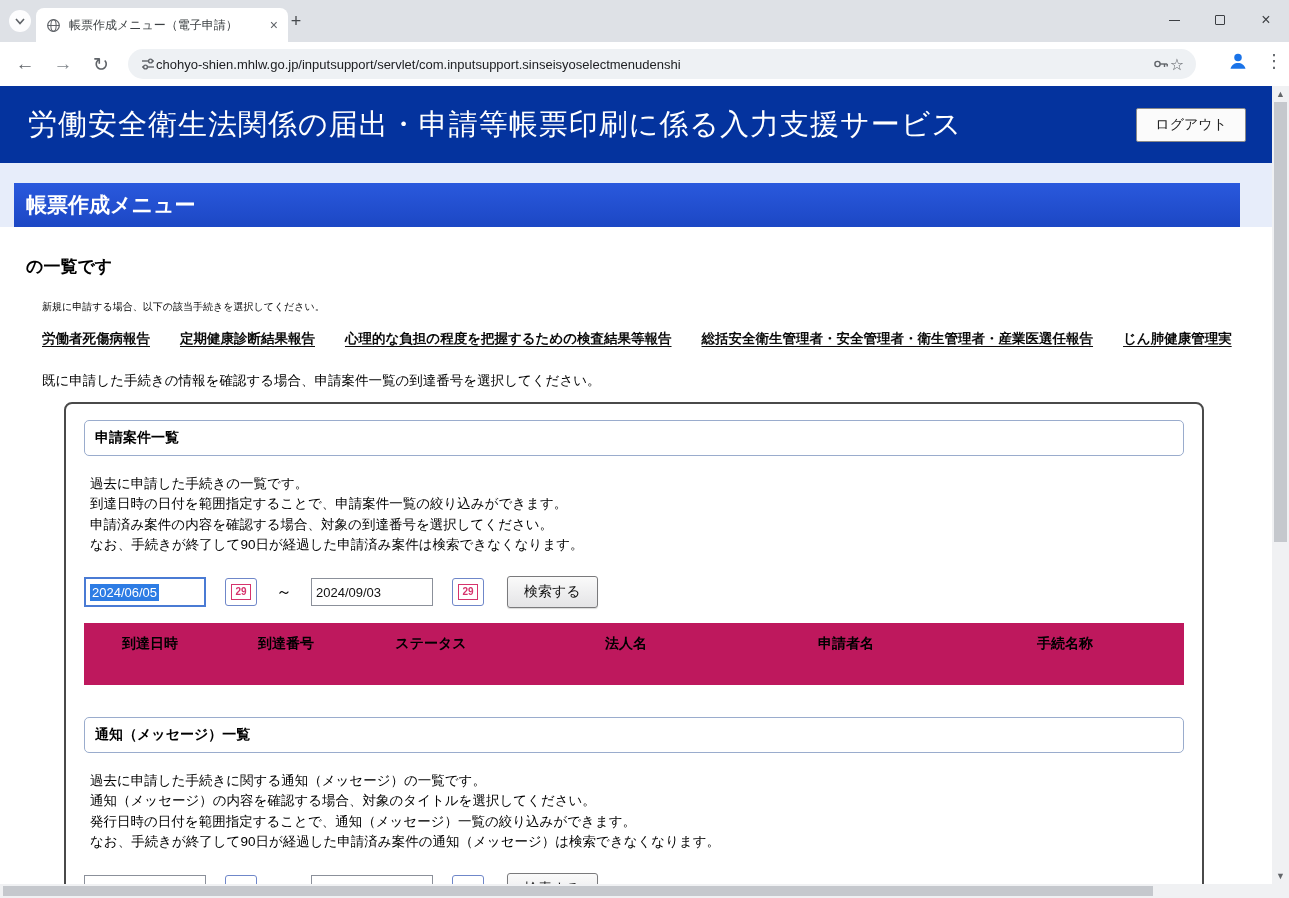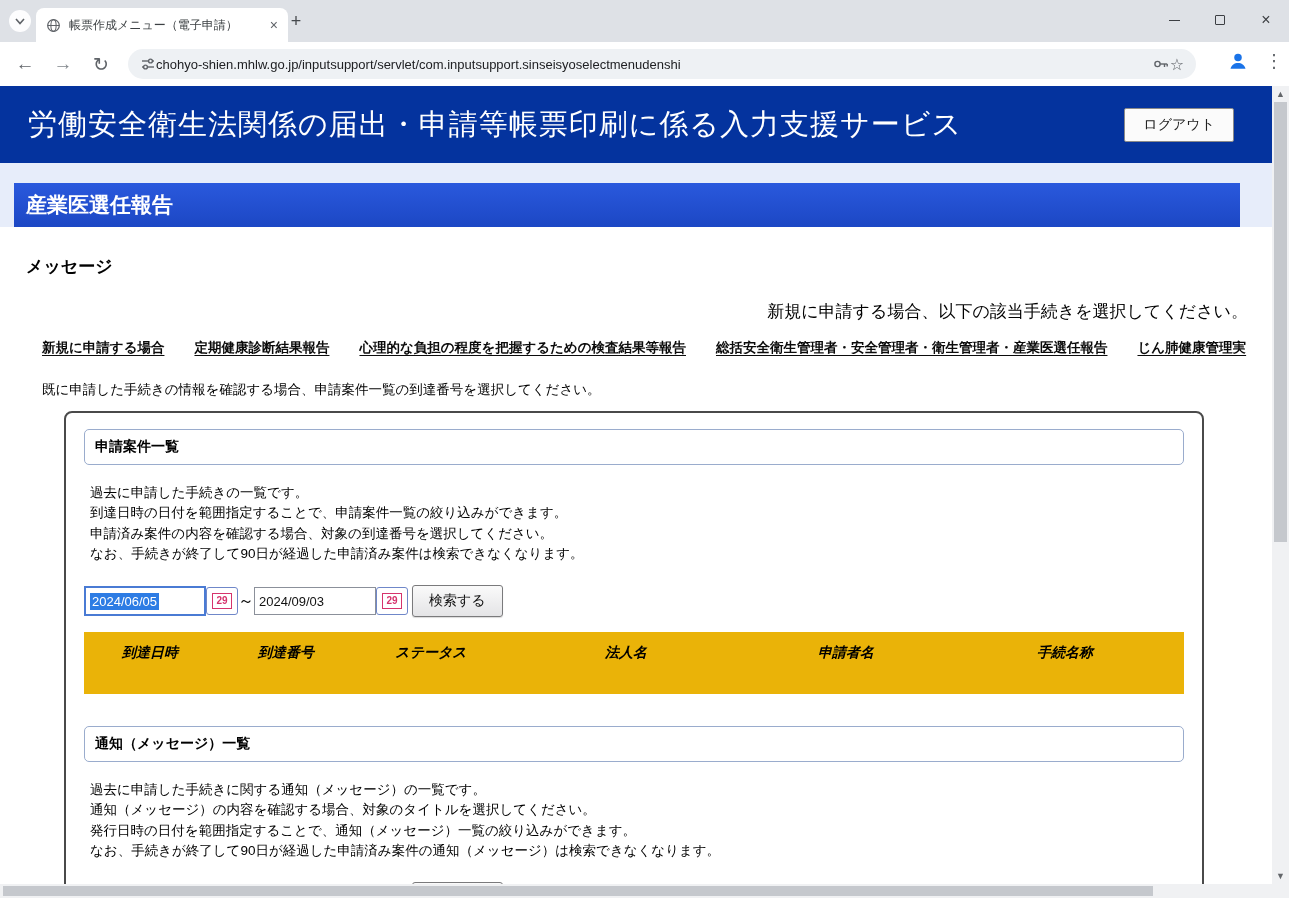--- a/index.html
+++ b/index.html
@@ -34,57 +34,57 @@
   .url-text { flex:1; font-size:13px; color:#202124; white-space:nowrap; overflow:hidden; }
   .omni-icon { display:flex; align-items:center; cursor:pointer; }
   .star { font-size:16px; color:#5f6368; }
   .nav-right { position:absolute; right:6px; top:8px; display:flex; align-items:center; gap:16px; }
   .menu-dots { font-size:18px; color:#5f6368; cursor:pointer; }
 
   
   .page { position:absolute; top:86px; left:0; width:1272px; height:798px; overflow:hidden; background:#fff; }
 
   .site-header { height:77px; background:#04339e; color:#fff; display:flex; align-items:center;
-                 justify-content:space-between; padding:0 38px 0 28px; }
+                 justify-content:space-between; padding:0 26px 0 28px; }
   .site-title { font-size:29px; letter-spacing:1px; white-space:nowrap; overflow:hidden; }
   .logout-btn { font-size:14px; padding:7px 18px; background:#fbfbfb; color:#222;
                 border:1px solid #8a8a8a; border-radius:2px; cursor:pointer; white-space:nowrap; }
 
   .band { background:#e7edfa; padding:20px 32px 0 14px; height:64px; }
   .menu-banner { height:44px; background:linear-gradient(#2a59dd,#1c47c4); color:#fff; display:flex;
                  align-items:center; padding-left:12px; font-size:21px; font-weight:bold; }
 
   .content { padding:0 24px; }
   .section-heading { font-size:17px; font-weight:bold; margin:28px 0 0 2px; }
-  .intro { font-size:17px; margin:22px 0 0 18px;text-align:right; }
+  .intro { font-size:10px; margin:22px 0 0 18px; }
   .links-row { display:flex; gap:30px; margin:16px 0 0 18px; white-space:nowrap; font-size:13.5px; font-weight:bold; }
   .form-link { color:#0b0b0b; text-decoration:underline; text-underline-offset:3px; cursor:pointer; }
   .intro2 { font-size:13.5px; margin:24px 0 0 18px; }
 
   .outer-box { margin:12px 0 0 40px; width:1140px; border:2px solid #4a4a4a; border-radius:8px;
                padding:16px 18px 60px; background:#fff; }
   .panel-title { border:1px solid #9aaccd; border-radius:5px; padding:8px 10px; font-size:14px;
                  font-weight:bold; background:#fff; }
   .panel-title.second { margin-top:32px; }
   .panel-desc { margin:18px 0 0 6px; font-size:13.5px; line-height:1.5; }
-  .date-row { display:flex; align-items:center; gap:0; margin-top:20px; height:34px; }
+  .date-row { display:flex; align-items:center; gap:19px; margin-top:20px; height:34px; }
   .date-input { width:122px; height:28px; border:1px solid #8b909a; font-size:13px; padding:0 4px;
                 font-family:inherit; color:#111; background:#fff; }
   .date-input-focused { width:122px; height:30px; border:2px solid #4a7bd4; display:flex;
                         align-items:center; padding:0 4px; font-size:13px; background:#fff; }
   .selection { background:#2d7ce4; color:#fff; padding:1px 2px; }
   .cal-btn { width:32px; height:28px; border:1px solid #6f87c9; background:#fff; border-radius:3px;
              display:flex; align-items:center; justify-content:center; cursor:pointer; }
   .cal-inner { border:1px solid #d6336c; color:#d6336c; font-size:10px; line-height:1; padding:2px 3px; font-weight:bold;text-align:center; }
   .tilde { font-size:16px; }
   .search-btn { margin-left:4px; font-size:14px; padding:6px 16px; color:#111;
                 background:linear-gradient(#fafafa,#e4e4e6); border:1px solid #7a7a7c; border-radius:3px;
                 box-shadow:0 1px 1px rgba(0,0,0,.15); cursor:pointer; }
-  .table-head { margin-top:14px; background:#eab308; display:flex; padding:12px 0 32px;
-                font-size:14px; font-weight:bold;font-style:italic; }
+  .table-head { margin-top:14px; background:#be185d; display:flex; padding:12px 0 32px;
+                font-size:14px; font-weight:bold; }
   .th { text-align:center; }
   .th.c1{width:132px;} .th.c2{width:140px;} .th.c3{width:150px;}
   .th.c4{width:240px;} .th.c5{width:200px;} .th.c6{width:238px;}
 
   
   .vscroll { position:absolute; top:86px; right:0; width:17px; height:798px; background:#f0f1f3; }
   .vthumb { position:absolute; top:16px; left:2px; width:13px; height:440px; background:#c5c8cd; }
   .scroll-arrow { position:absolute; left:0; width:17px; height:16px; display:flex; align-items:center;
                   justify-content:center; font-size:9px; color:#63666a; cursor:pointer; }
   .scroll-arrow.up { top:0; } .scroll-arrow.down { bottom:0; }
@@ -160,29 +160,29 @@
   </div>
 
   <div class="page">
 
     <div class="site-header">
       <div class="site-title">労働安全衛生法関係の届出・申請等帳票印刷に係る入力支援サービス</div>
       <button class="logout-btn">ログアウト</button>
     </div>
 
     <div class="band">
-      <div class="menu-banner">産業医選任報告</div>
+      <div class="menu-banner">帳票作成メニュー</div>
     </div>
 
     <div class="content">
-      <div class="section-heading">メッセージ</div>
+      <div class="section-heading">の一覧です</div>
       <div class="intro">新規に申請する場合、以下の該当手続きを選択してください。</div>
 
       <div class="links-row">
-        <a class="form-link">新規に申請する場合</a>
+        <a class="form-link">労働者死傷病報告</a>
         <a class="form-link">定期健康診断結果報告</a>
         <a class="form-link">心理的な負担の程度を把握するための検査結果等報告</a>
         <a class="form-link">総括安全衛生管理者・安全管理者・衛生管理者・産業医選任報告</a>
         <a class="form-link">じん肺健康管理実</a>
       </div>
 
       <div class="intro2">既に申請した手続きの情報を確認する場合、申請案件一覧の到達番号を選択してください。</div>
 
       <div class="outer-box">
 

